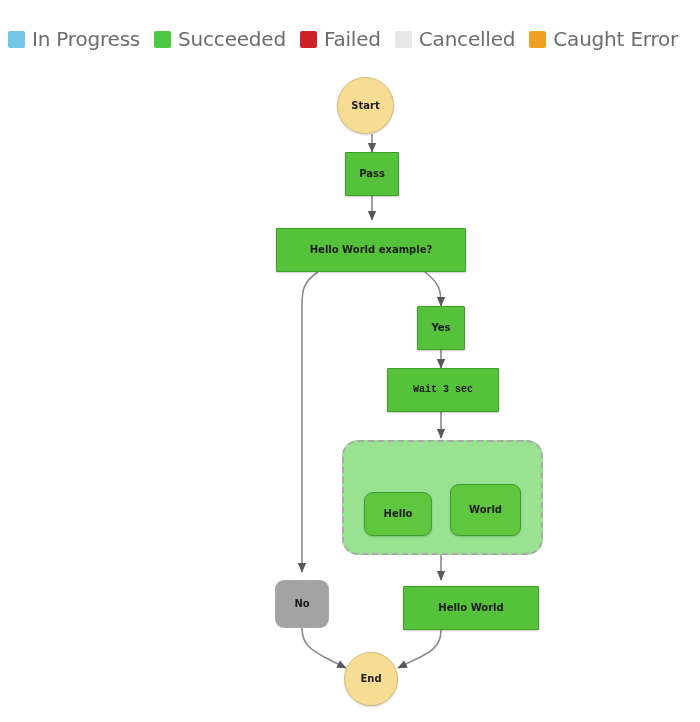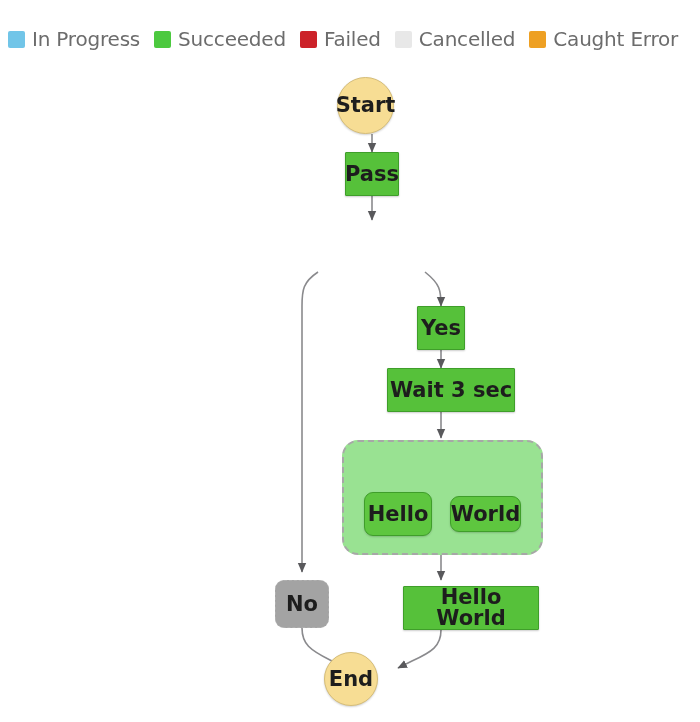--- a/index.html
+++ b/index.html
@@ -60,21 +60,21 @@
     height: 666px;
     pointer-events: none;
   }
 
   .node {
     position: absolute;
     box-sizing: border-box;
     display: flex;
     align-items: center;
     justify-content: center;
-    font-size: 21px;
+    font-size: 10px;
     font-weight: bold;
     color: #1d1d1d;
     text-align: center;
     line-height: 1;
   }
 
   .node.terminal {
     border-radius: 50%;
     background: #f7dd94;
     border: 1px solid #d6bd77;
@@ -171,44 +171,47 @@
   </svg>
 
   <div class="node terminal" style="left:337px; top:21px; width:57px; height:57px;">
     <span>Start</span>
   </div>
 
   <div class="node task" style="left:345px; top:96px; width:54px; height:44px;">
     <span>Pass</span>
   </div>
 
+  <div class="node task" style="left:276px; top:172px; width:190px; height:44px;">
+    <span>Hello World example?</span>
+  </div>
 
   <div class="node task" style="left:417px; top:250px; width:48px; height:44px;text-align:center;">
     <span>Yes</span>
   </div>
 
-  <div class="node task" style="left:387px; top:312px; width:128px; height:44px;">
+  <div class="node task" style="left:387px; top:312px; width:112px; height:44px;font-family:Liberation Mono, monospace;">
     <span>Wait 3 sec</span>
   </div>
 
   <div class="group-box" style="left:342px; top:384px; width:201px; height:115px;"></div>
 
   <div class="node inner-task" style="left:364px; top:436px; width:68px; height:44px;">
     <span>Hello</span>
   </div>
 
-  <div class="node inner-task" style="left:450px; top:440px; width:71px; height:36px;">
+  <div class="node inner-task" style="left:450px; top:428px; width:71px; height:52px;">
     <span>World</span>
   </div>
 
   <div class="node skipped" style="left:275px; top:524px; width:54px; height:48px;">
     <span>No</span>
   </div>
 
   <div class="node task" style="left:403px; top:530px; width:136px; height:44px;">
     <span>Hello World</span>
   </div>
 
-  <div class="node terminal" style="left:324px; top:596px; width:54px; height:54px;">
+  <div class="node terminal" style="left:344px; top:596px; width:54px; height:54px;">
     <span>End</span>
   </div>
 
 </div>
 
 </body></html>

